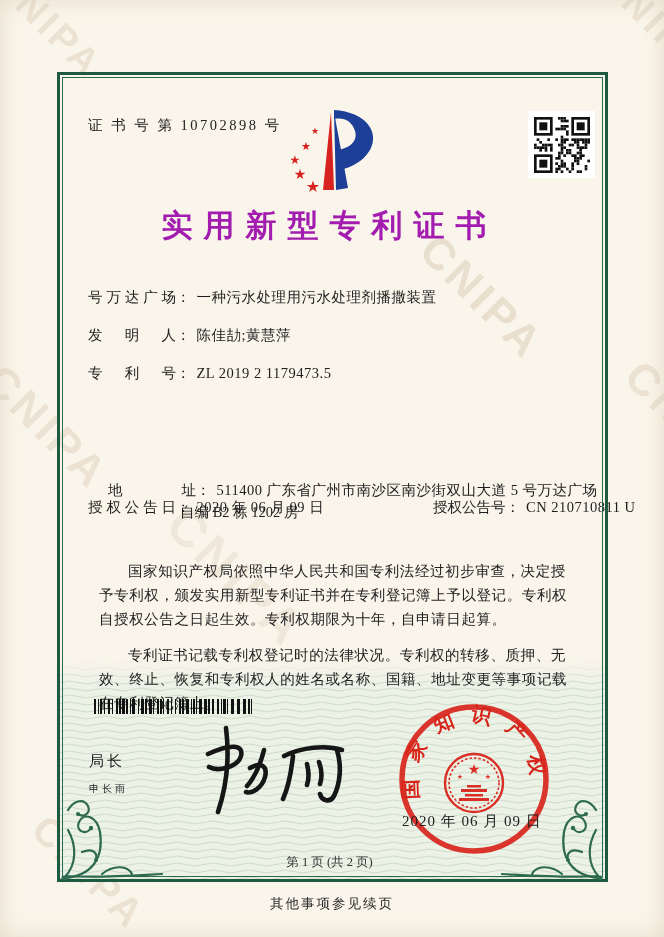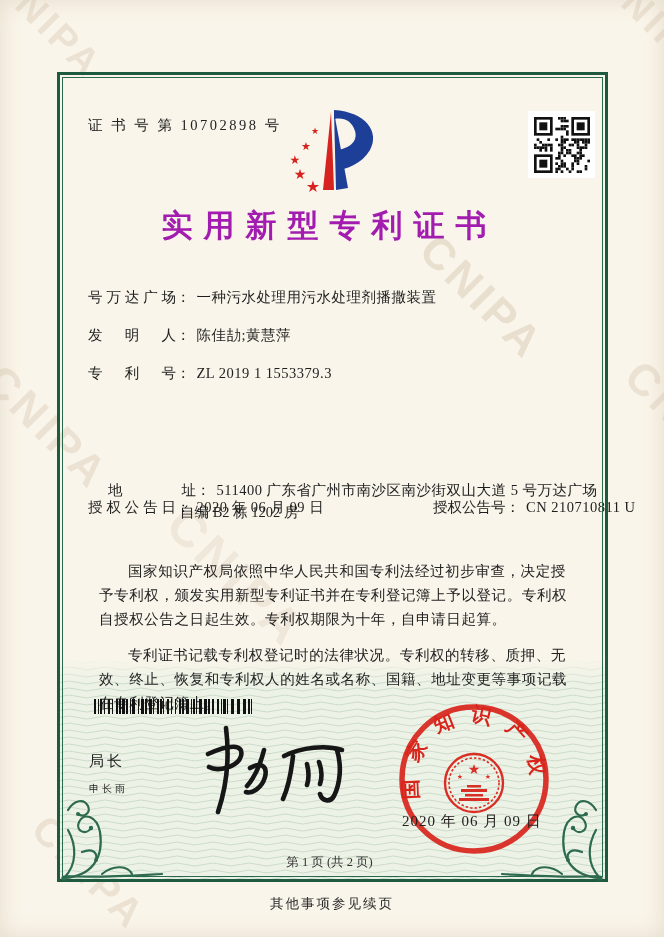--- a/index.html
+++ b/index.html
@@ -264,21 +264,21 @@
 
   <div class="title">实用新型专利证书</div>
 
   <div class="frow" style="top:288px;">
     <span class="flabel">号万达广场</span><span class="fcolon">：</span><span class="fvalue">一种污水处理用污水处理剂播撒装置</span>
   </div>
   <div class="frow" style="top:326px;">
     <span class="flabel">发明人</span><span class="fcolon">：</span><span class="fvalue">陈佳劼;黄慧萍</span>
   </div>
   <div class="frow" style="top:364px;">
-    <span class="flabel">专利号</span><span class="fcolon">：</span><span class="fvalue">ZL 2019 1 1553379.3</span>
+    <span class="flabel">专利号</span><span class="fcolon">：</span><span class="fvalue">ZL 2019 2 1179473.5</span>
   </div>
   <div class="frow" style="top:481px;margin-left:20px;">
     <span class="flabel">地址</span><span class="fcolon">：</span><span class="fvalue">511400 广东省广州市南沙区南沙街双山大道 5 号万达广场</span>
   </div>
   <div class="addr2" style="top:503px;">自编 B2 栋 1202 房</div>
   <div class="frow" style="top:498px;">
     <span class="flabel">授权公告日</span><span class="fcolon">：</span><span class="fvalue">2020 年 06 月 09 日</span>
     <span class="grant-no">
       <span>授权公告号</span><span class="fcolon">：</span><span class="fvalue">CN 210710811 U</span>
     </span>

